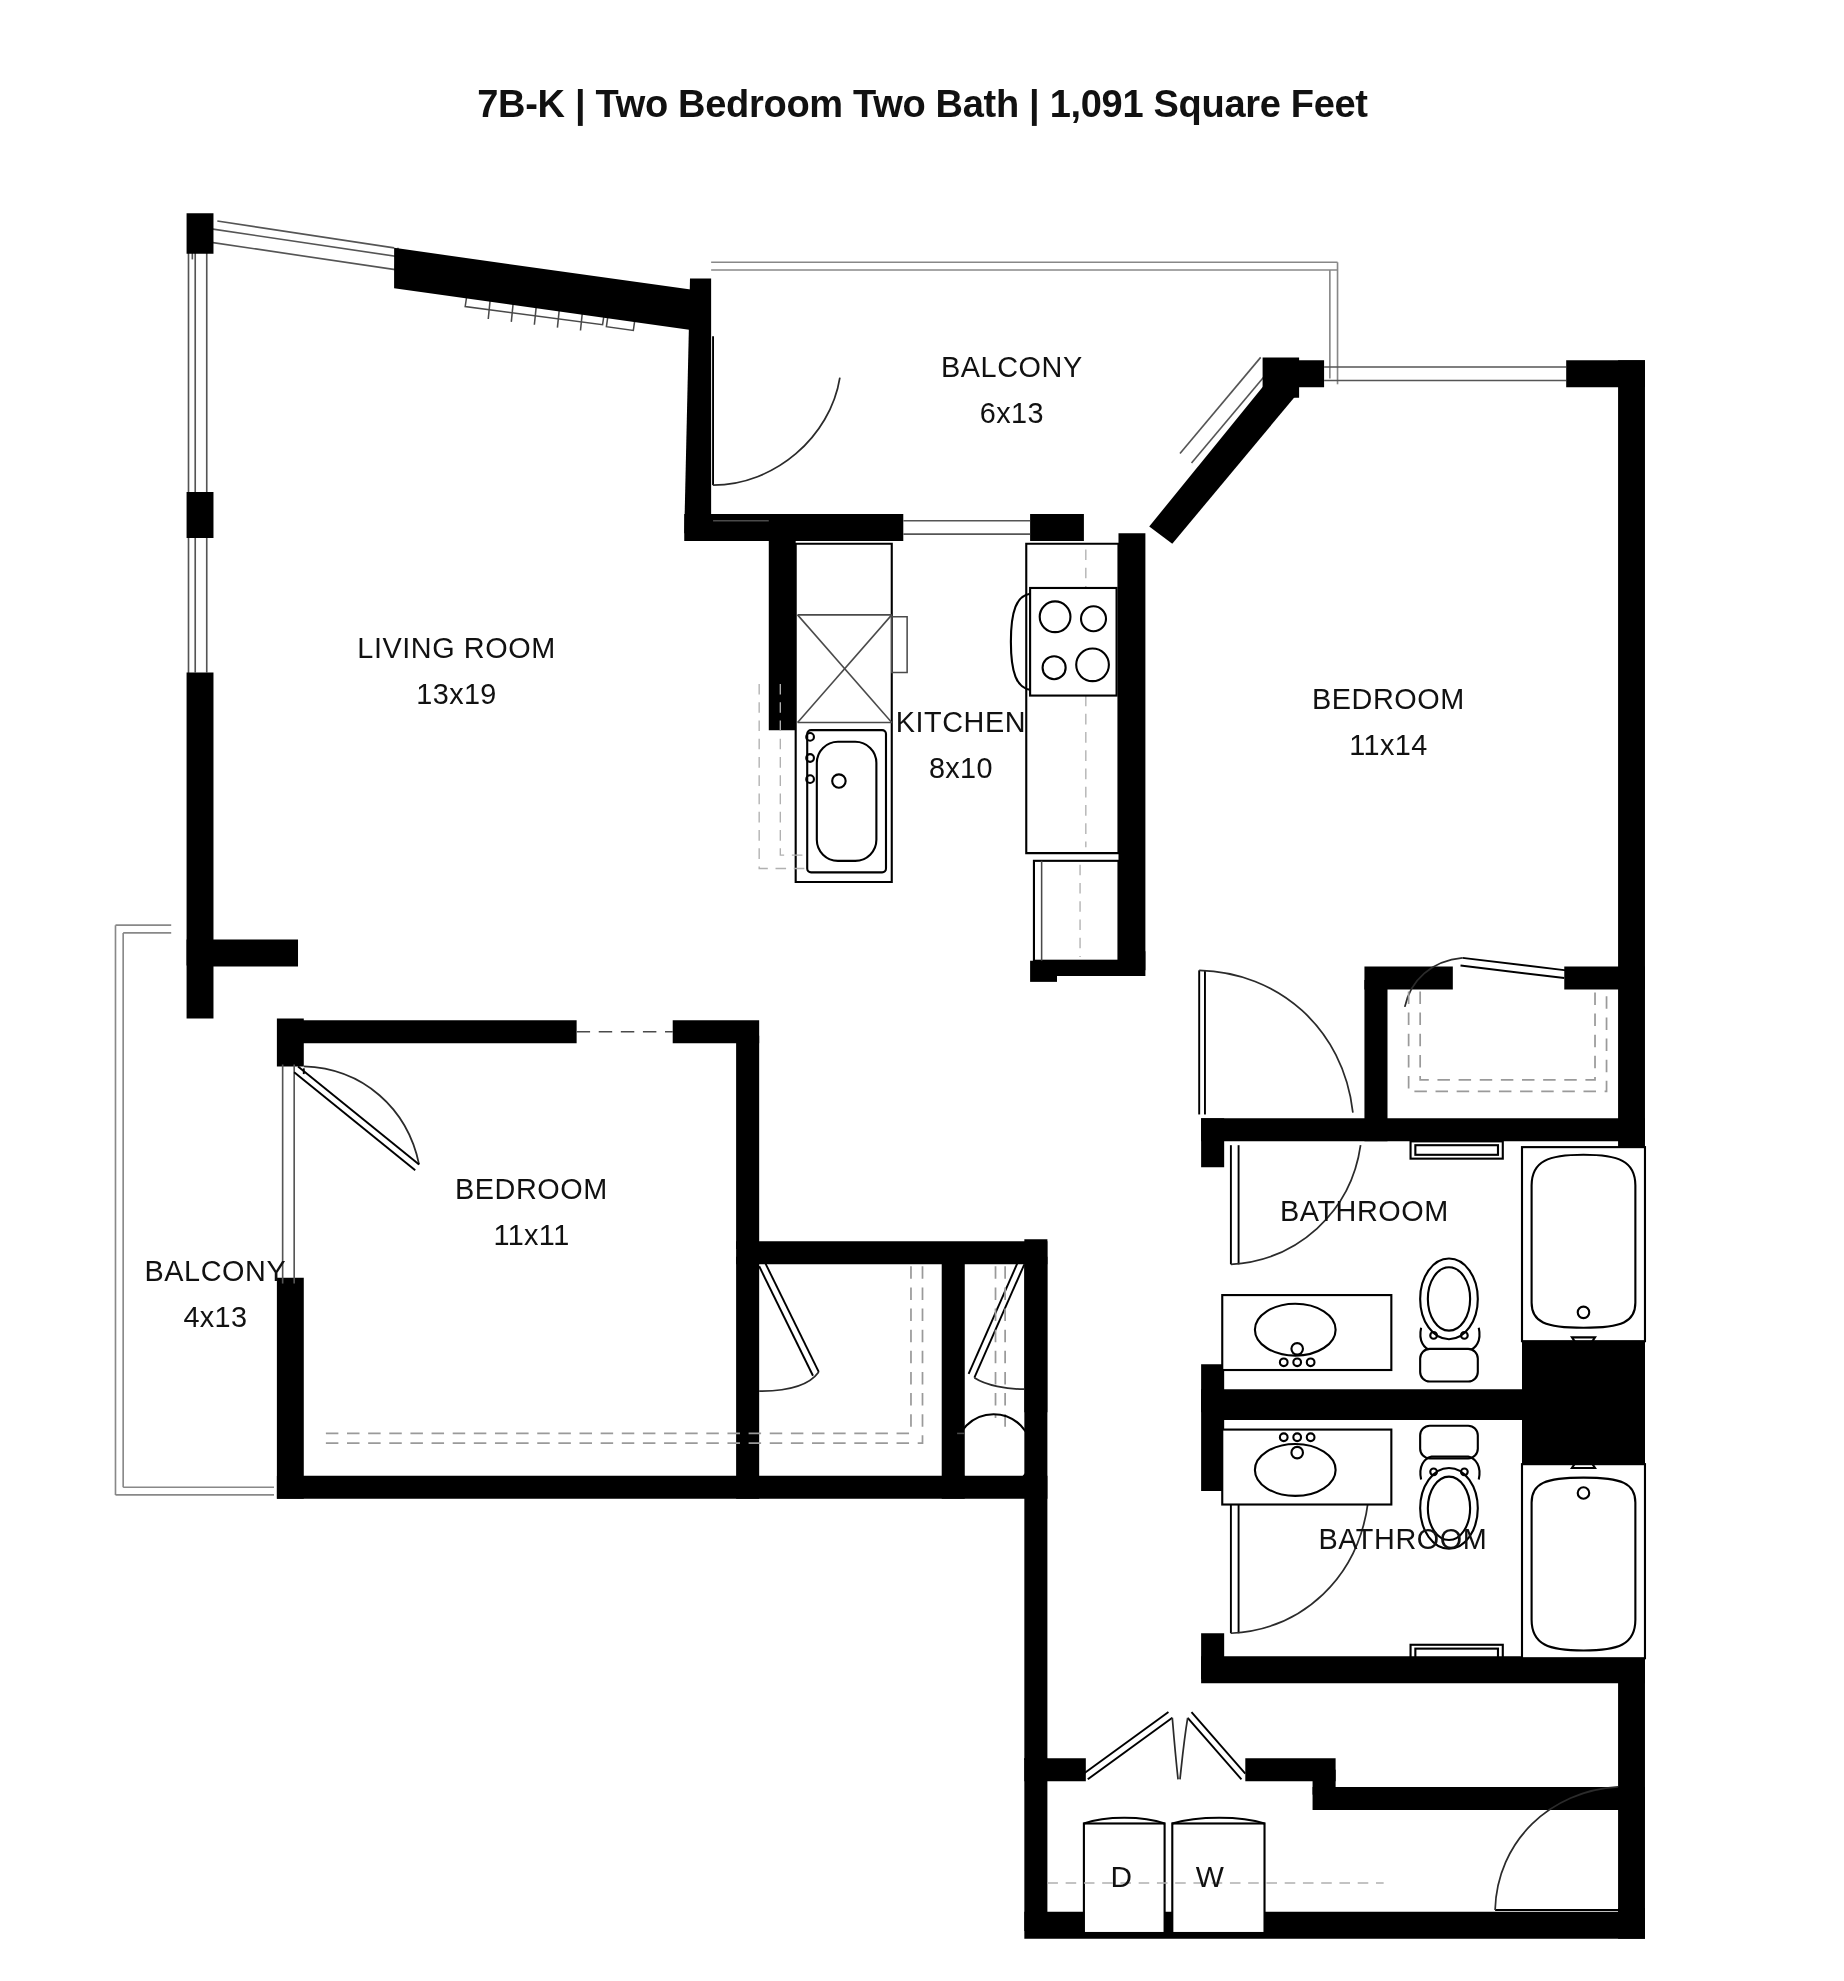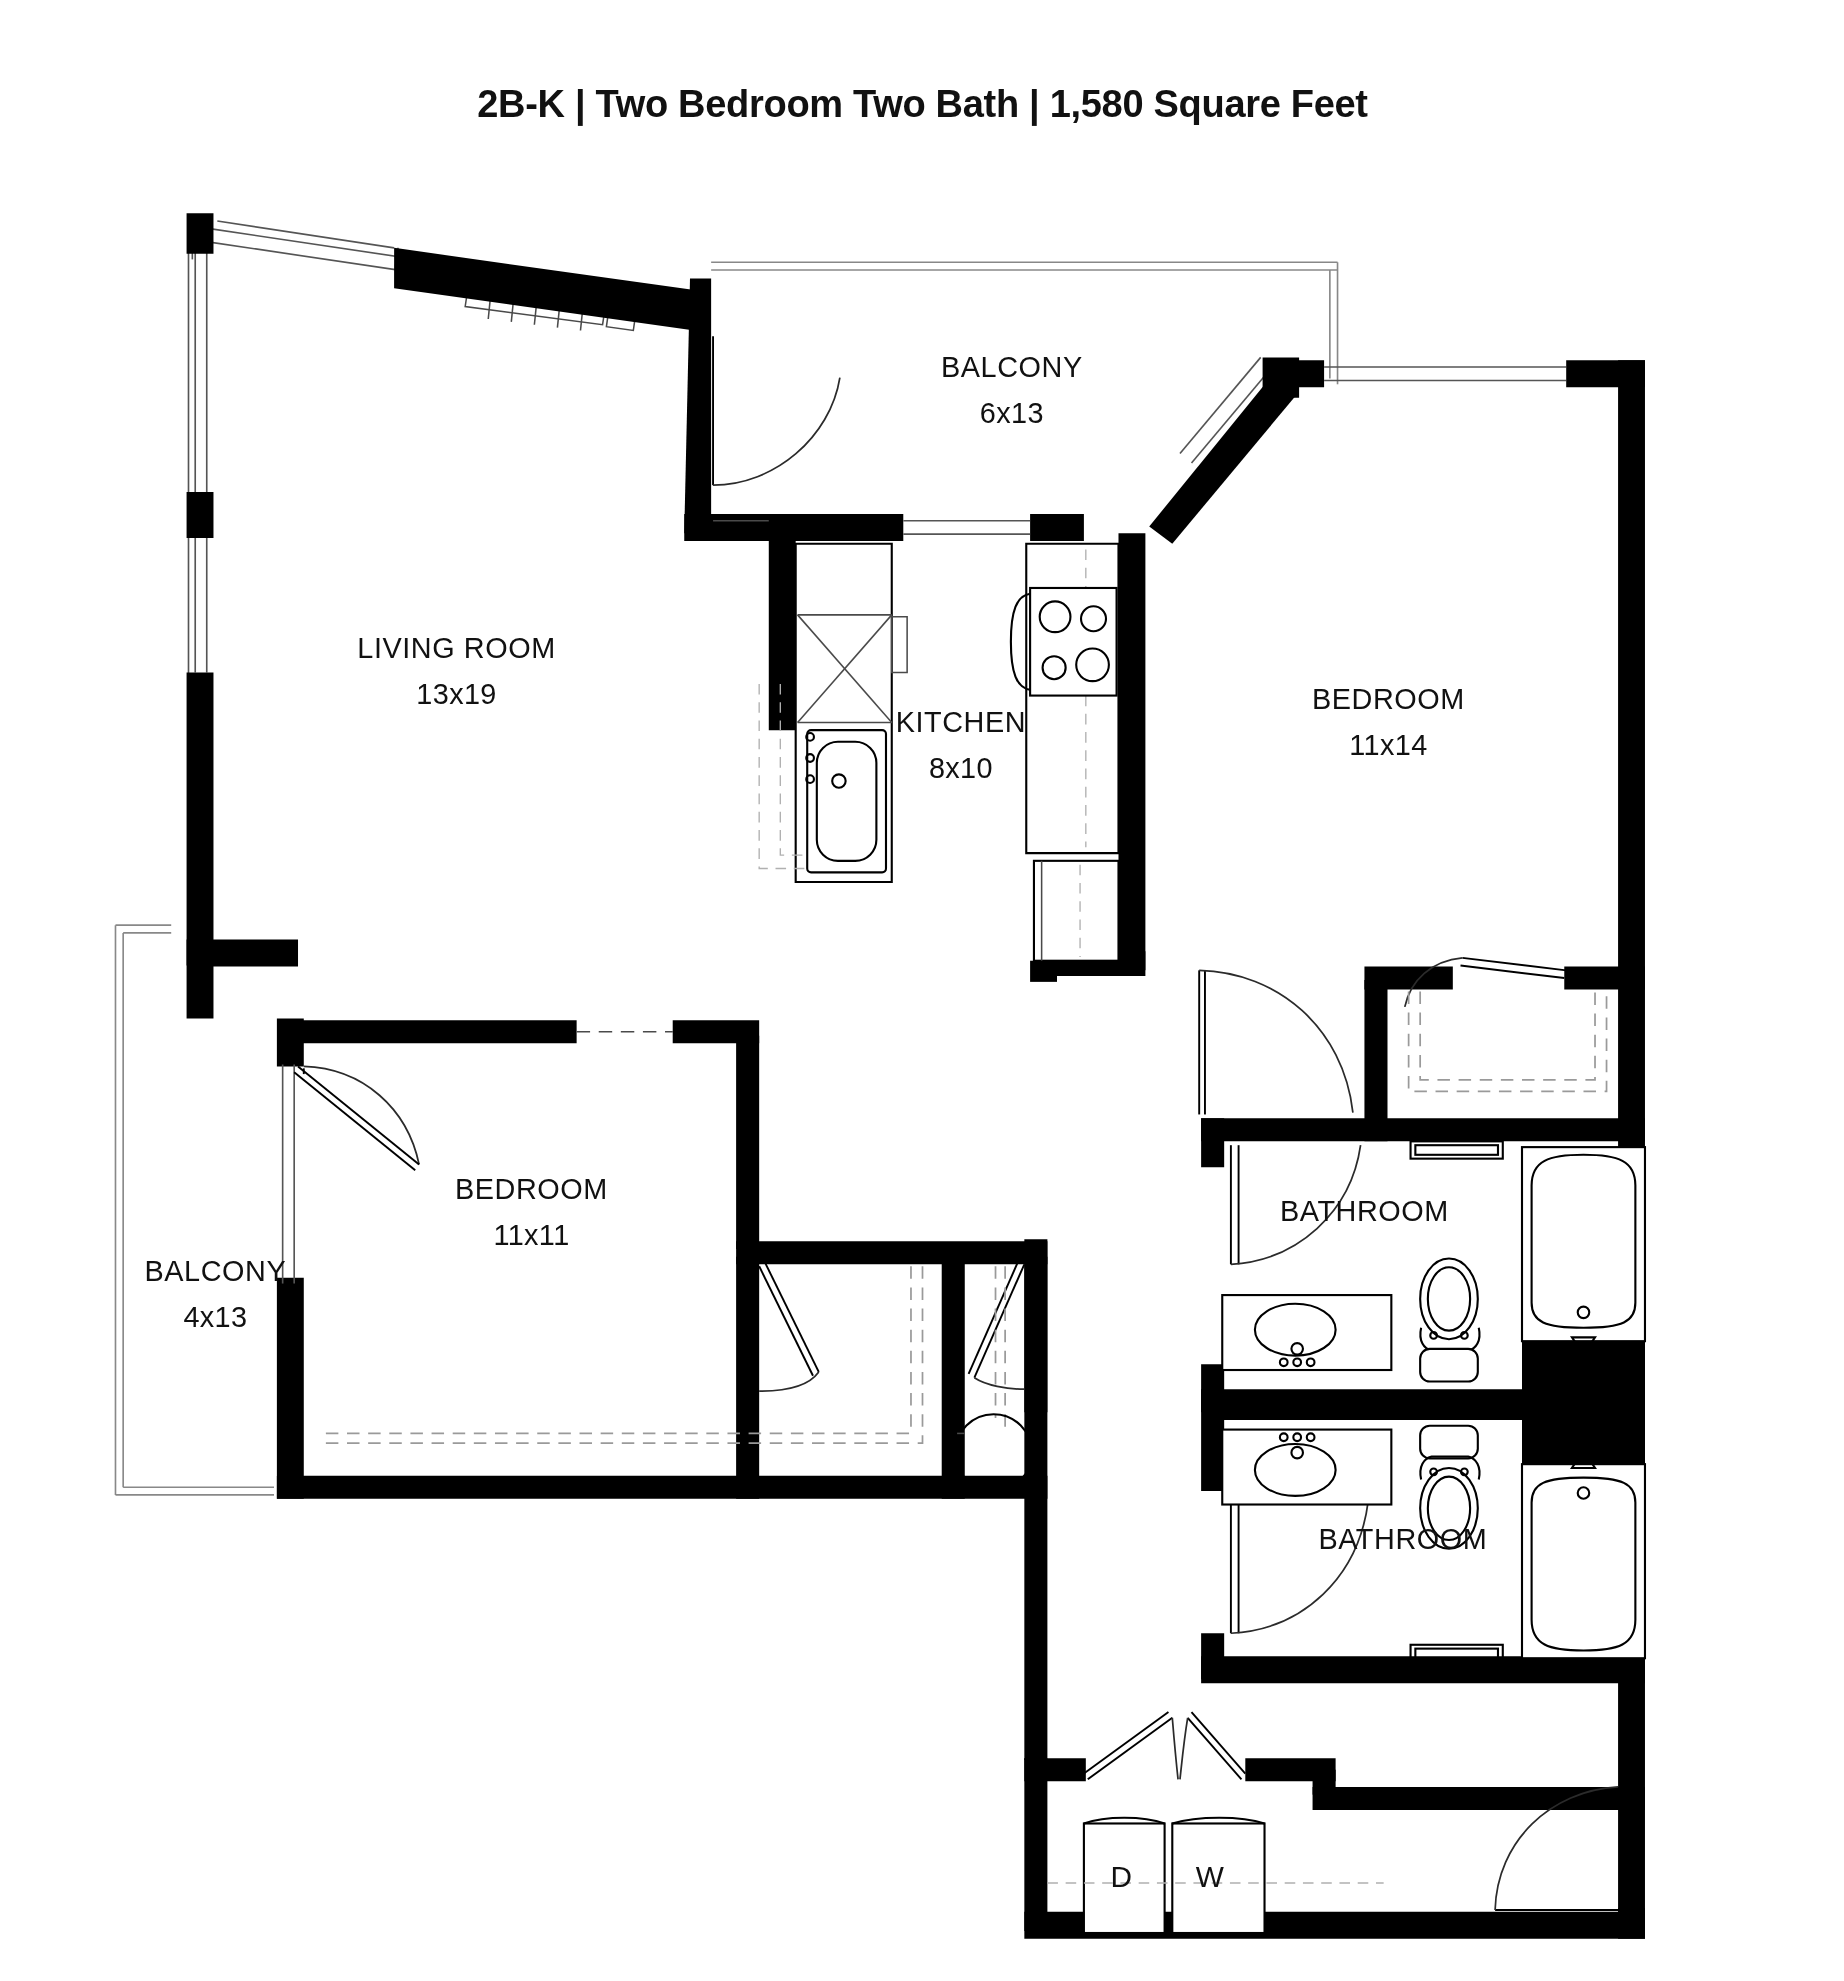--- a/index.html
+++ b/index.html
@@ -75,21 +75,21 @@
     font-size: 31px;
     fill: #111111;
     text-anchor: middle;
   }
 </style>
 </head>
 <body>
 
 <div id="floorplan-page">
 
-  <div id="plan-title">2B-K | Two Bedroom Two Bath | 1,580 Square Feet</div>
+  <div id="plan-title">7B-K | Two Bedroom Two Bath | 1,091 Square Feet</div>
 
   <div id="plan-svg-wrap">
     <svg id="plan-svg" viewBox="0 0 1920 2063" xmlns="http://www.w3.org/2000/svg">
 
       <g>
         <path class="railing" d="M740 273 L1392 273"></path>
         <path class="railing" d="M740 281 L1392 281"></path>
         <path class="railing" d="M1392 273 L1392 400"></path>
         <path class="railing" d="M1384 281 L1384 394"></path>
       </g>

